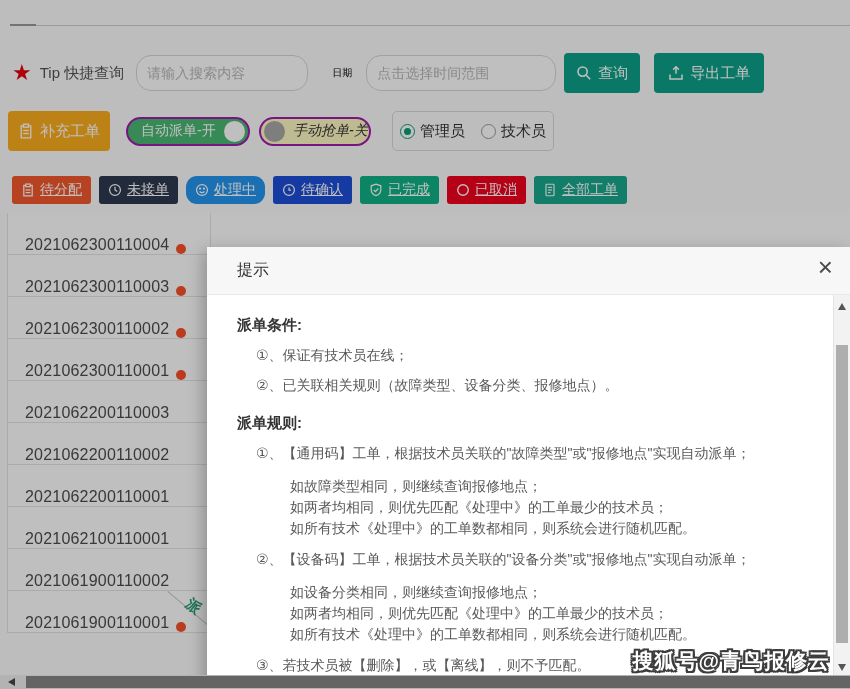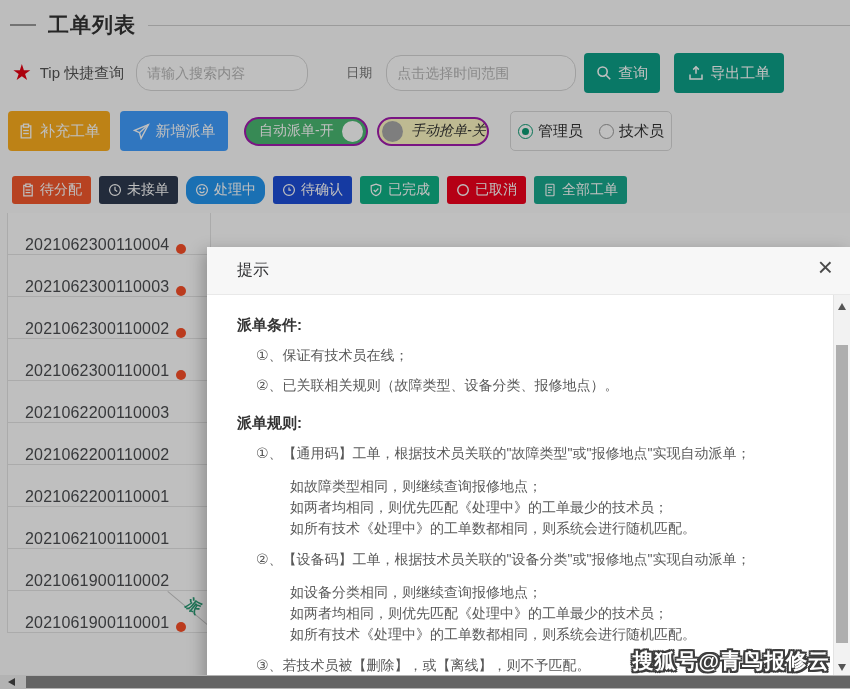--- a/index.html
+++ b/index.html
@@ -17,21 +17,21 @@
   .page-title { font-size:21px; font-weight:600; color:#333; margin:0 12px; letter-spacing:1px; }
   .title-rule { flex:1; height:1px; background:#cfcfcf; }
 
   .search-row { display:flex; align-items:center; margin-top:12px; padding-left:12px; height:42px; }
   .star { color:#e60012; font-size:22px; line-height:1; margin-right:8px; }
   .tip-label { font-size:15px; color:#555; margin-right:12px; white-space:nowrap; }
   .txt-input { height:36px; border:1px solid #d6d6d6; border-radius:15px; background:#fff;
                font-size:14px; padding:0 10px; color:#333; outline:none; }
   .txt-input::placeholder { color:#b8b8b8; }
   #search-input { width:172px; }
-  .date-label { font-size:13px; color:#737373; margin:0 14px 0 38px; white-space:nowrap; }
+  .date-label { font-size:10px; color:#000000; margin:0 14px 0 24px; white-space:nowrap; }
   #date-input { width:190px; }
   .btn { display:inline-flex; align-items:center; justify-content:center; gap:6px;
          border:none; border-radius:4px; color:#fff; font-size:15px; cursor:default;
          font-family:inherit; white-space:nowrap; }
   .btn-teal { background:#0da189; }
   .btn-query { width:76px; height:40px; margin-left:8px; }
   .btn-export { width:110px; height:40px; margin-left:14px; }
 
   .action-row { display:flex; align-items:center; margin-top:17px; padding-left:8px; height:40px; }
   .btn-supplement { width:102px; height:40px; background:#fcae1e; }
@@ -46,21 +46,21 @@
   .radio-group { margin-left:21px; height:40px; width:162px; border:1px solid #d9d9d9;
                  border-radius:5px; display:flex; align-items:center; justify-content:center; gap:16px; }
   .radio { display:flex; align-items:center; gap:5px; font-size:15px; color:#333; }
   .radio-circle { width:15px; height:15px; border-radius:50%; border:1.5px solid #999;
                   display:flex; align-items:center; justify-content:center; background:#fff; }
   .radio-circle.sel { border-color:#0c9c74; }
   .radio-circle.sel::after { content:""; width:7px; height:7px; border-radius:50%; background:#0c9c74; }
 
   .status-row { display:flex; align-items:center; margin-top:25px; padding-left:12px; height:28px; gap:8px; }
   .st-btn { height:28px; padding:0 9px; border-radius:3px; display:inline-flex; align-items:center;
-            gap:5px; color:#fff; font-size:14px; border:none; font-family:inherit; white-space:nowrap; }
+            gap:5px; color:#fff; font-size:14px; border:none; font-family:inherit; white-space:nowrap;text-decoration:underline; }
   .st1 { background:#f4582c; } .st2 { background:#2e3a4f; } .st3 { background:#2396ef;border-radius:11px; }
   .st4 { background:#1d4ed8; } .st5 { background:#0fb286; } .st6 { background:#f2001d; }
   .st7 { background:#18a98e; }
 
   
   .table { margin:9px 0 0 7px; }
   .thead { display:flex; height:33px; background:#efefef; border:1px solid #dcdcdc; border-right:none;
            align-items:center; font-size:15px; color:#555; }
   .th { padding-left:14px; height:100%; display:flex; align-items:center; border-right:1px solid #d8d8d8; overflow:hidden; }
   .th0 { width:203px; } .th1 { width:170px; } .th2 { width:132px; } .th3 { width:191px; }
@@ -117,21 +117,20 @@
 
   .ic { flex:0 0 auto; }
 </style>
 </head>
 <body>
 
 <div class="page">
 
   <div class="title-row">
     <span class="title-dash"></span>
-    <h1 class="page-title">工单列表</h1>
     <span class="title-rule"></span>
   </div>
 
   <div class="search-row">
     <span class="star">★</span>
     <span class="tip-label">Tip 快捷查询</span>
     <input id="search-input" class="txt-input" type="text" placeholder="请输入搜索内容" style="">
     <span class="date-label">日期</span>
     <input id="date-input" class="txt-input" type="text" placeholder="点击选择时间范围" style="">
     <button class="btn btn-teal btn-query">
@@ -154,27 +153,20 @@
   <div class="action-row">
     <button class="btn btn-supplement">
       <svg class="ic" width="16" height="16" viewBox="0 0 16 16" fill="none" stroke="#fff" stroke-width="1.3">
           <path d="M5.5 2.8H3.2v12h9.6v-12H10.5"></path>
           <rect x="5.5" y="1.2" width="5" height="3"></rect>
           <line x1="5.2" y1="7.5" x2="10.8" y2="7.5"></line>
           <line x1="5.2" y1="10.5" x2="10.8" y2="10.5"></line>
         </svg>
       <span>补充工单</span>
     </button>
-    <button class="btn btn-dispatch">
-      <svg class="ic" width="17" height="17" viewBox="0 0 16 16" fill="none" stroke="#fff" stroke-width="1.3">
-          <path d="M14.5 1.5 1.5 7l4.6 2.1L7.6 14.5Z"></path>
-          <path d="M14.5 1.5 6.1 9.1"></path>
-        </svg>
-      <span>新增派单</span>
-    </button>
     <div class="toggle toggle-on">
       <span>自动派单-开</span>
       <span class="knob knob-on"></span>
     </div>
     <div class="toggle toggle-off">
       <span class="knob knob-off"></span>
       <span>手动抢单-关</span>
     </div>
     <div class="radio-group">
       <span class="radio">

